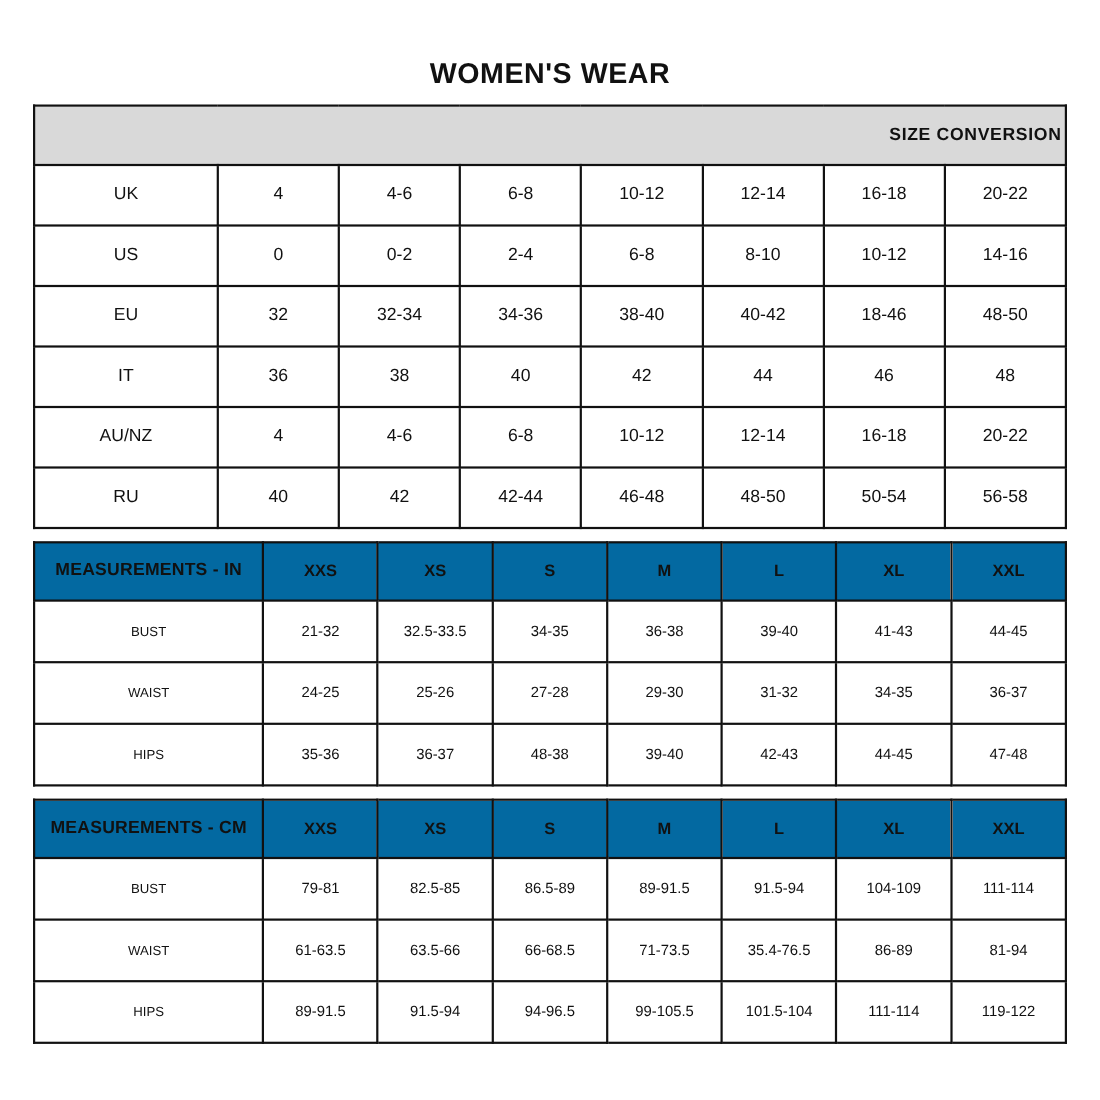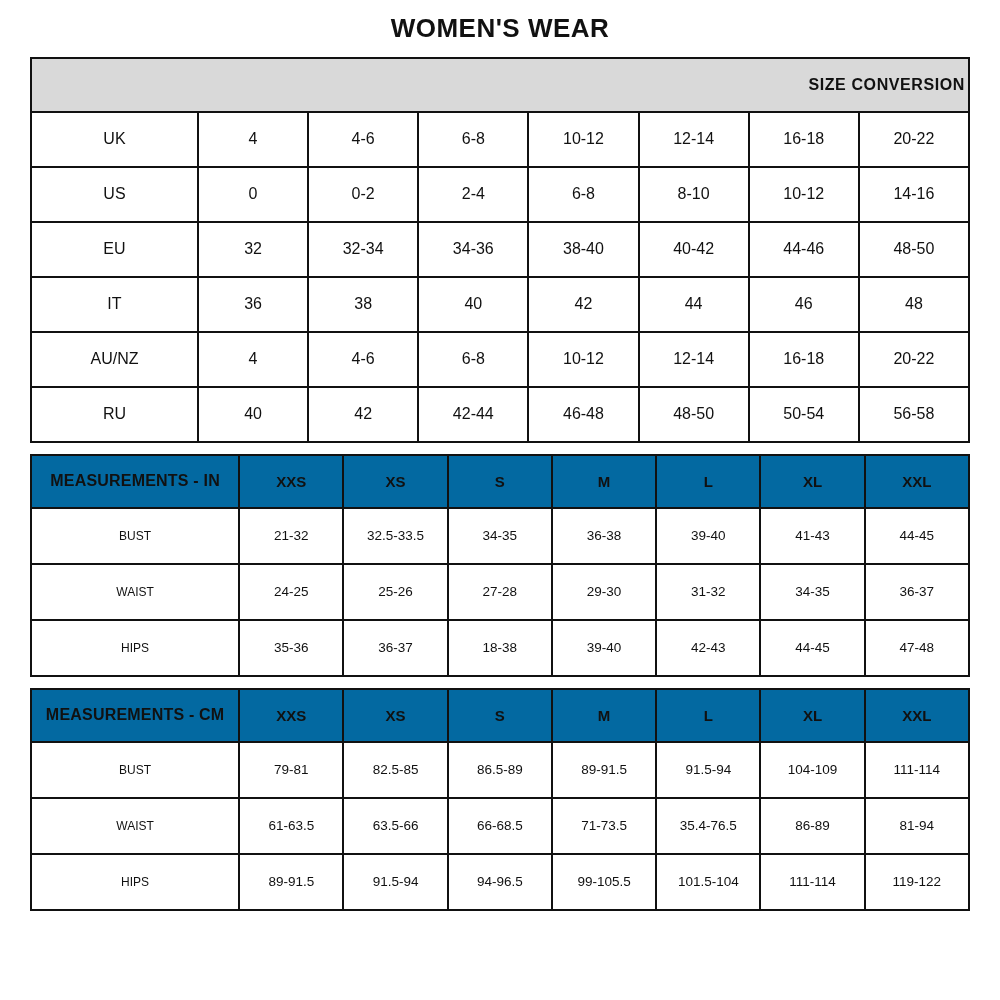--- a/index.html
+++ b/index.html
@@ -2,21 +2,21 @@
 <html><head>
 <meta charset="utf-8">
 <style>
   html, body { margin: 0; padding: 0; }
   body {
     width: 1000px; height: 1000px;
     background: #ffffff;
     font-family: "Liberation Sans", sans-serif;
     color: #111111;
   }
-  .page { padding: 14px 30px 0 30px; }
+  .page { padding: 14px 30px 0 30px; margin-top: 38px; }
   .title {
     text-align: center;
     font-size: 26px;
     font-weight: 700;
     letter-spacing: 0.5px;
     line-height: 1.1;
     margin-bottom: 14px;
   }
   table.t {
     width: 100%;
@@ -96,21 +96,21 @@
         <td>10-12</td>
         <td>14-16</td>
       </tr>
       <tr>
         <td>EU</td>
         <td>32</td>
         <td>32-34</td>
         <td>34-36</td>
         <td>38-40</td>
         <td>40-42</td>
-        <td>44-46</td>
+        <td>18-46</td>
         <td>48-50</td>
       </tr>
       <tr>
         <td>IT</td>
         <td>36</td>
         <td>38</td>
         <td>40</td>
         <td>42</td>
         <td>44</td>
         <td>46</td>
@@ -180,21 +180,21 @@
         <td>27-28</td>
         <td>29-30</td>
         <td>31-32</td>
         <td>34-35</td>
         <td>36-37</td>
       </tr>
       <tr>
         <td class="label">HIPS</td>
         <td>35-36</td>
         <td>36-37</td>
-        <td>18-38</td>
+        <td>48-38</td>
         <td>39-40</td>
         <td>42-43</td>
         <td>44-45</td>
         <td>47-48</td>
       </tr>
     </tbody>
   </table>
 
   <table class="t tm">
     <colgroup>

